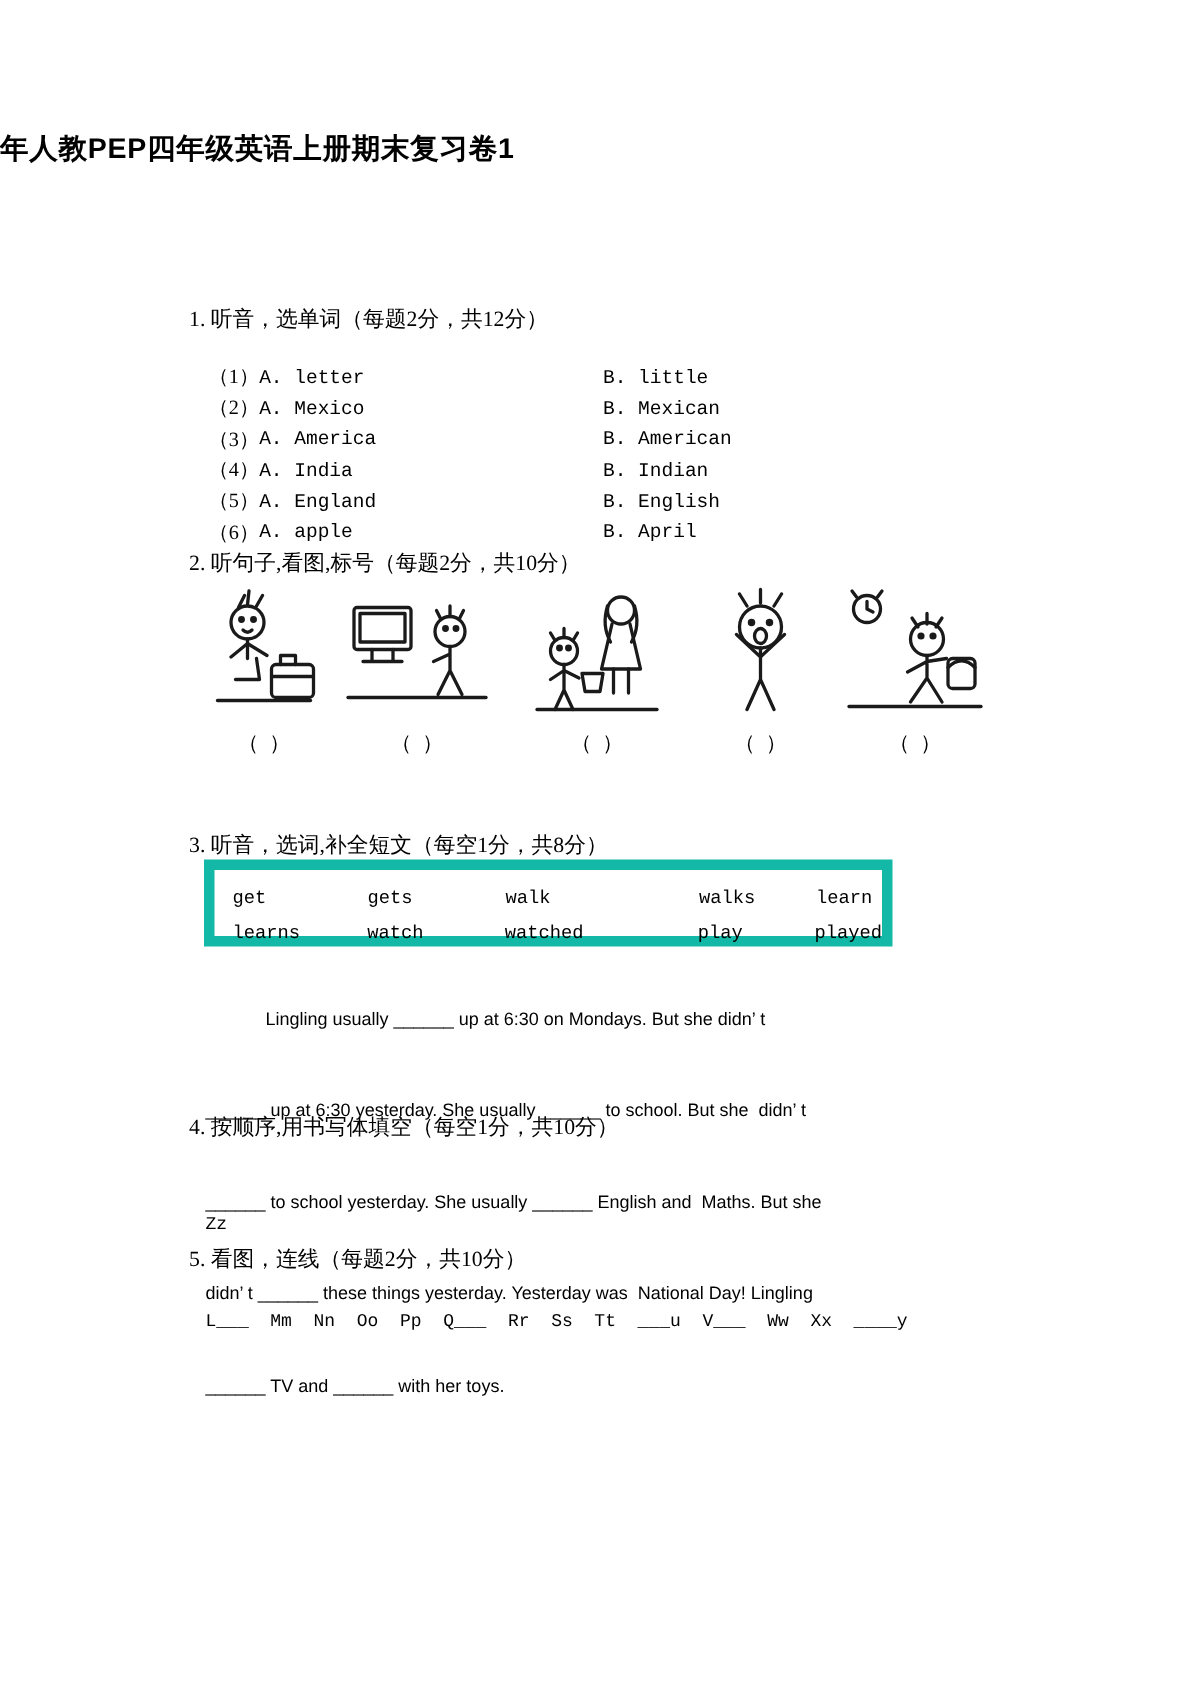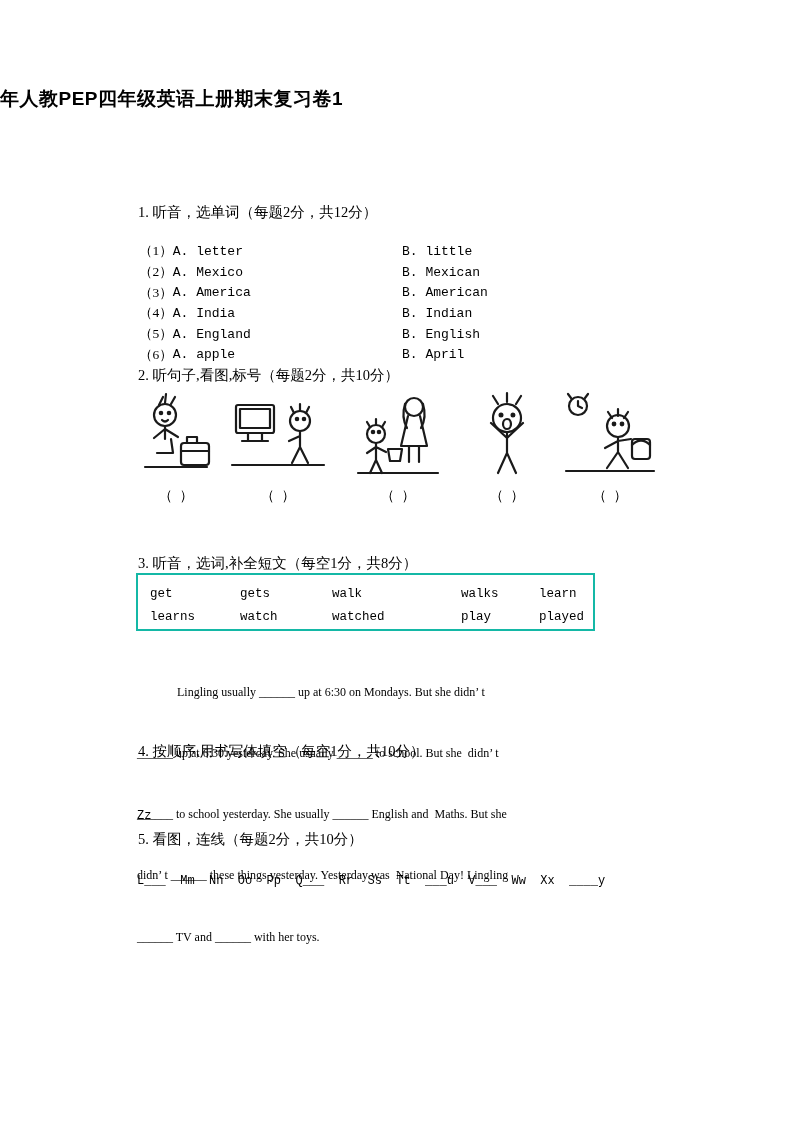--- a/index.html
+++ b/index.html
@@ -8,21 +8,21 @@
     position:relative; width:793px; height:1122px;
     background:#ffffff; color:#000; overflow:hidden;
     font-family:"Liberation Serif", serif;
   }
   .title {
     position:absolute; top:86px; left:0; width:100%;
     text-align:left; font-family:"Liberation Sans","DejaVu Sans",sans-serif;
     font-weight:bold; font-size:19px; letter-spacing:0.5px;
   }
   .heading {
-    position:absolute; left:138px; font-size:14.5px;
+    position:absolute; left:126px; font-size:14.5px;
     white-space:pre; font-family:"Liberation Serif", serif;
   }
 
   
   .s1 { position:absolute; left:139px; top:241px; }
   .s1-row { display:flex; height:20.7px; align-items:center; }
   .s1-left { width:263px; display:flex; align-items:center; }
   .s1-num { font-size:13.5px; }
   .s1-opt { font-family:"Liberation Mono","DejaVu Sans Mono",monospace; font-size:13px; white-space:pre; }
 
@@ -30,29 +30,29 @@
   .pics { position:absolute; left:137px; top:391px; display:flex; }
   .pic-col { display:flex; flex-direction:column; }
   .pic-frame { height:88px; }
   .pic-frame svg { width:100%; height:100%; display:block; }
   .sketch { stroke:#1a1a1a; stroke-width:2.2; fill:none; stroke-linecap:round; stroke-linejoin:round; }
   .pic-bracket { margin-top:8px; text-align:center; font-size:14px; white-space:pre; }
 
   
   .wordbox {
     position:absolute; left:136px; top:573px; width:459px; height:58px;
-    border:2px solid #14b8a6; padding:7px 0 0 12px;
+    border:7px solid #14b8a6; padding:7px 0 0 12px;
   }
   .wb-row { display:flex; height:23px; align-items:center; }
   .wb-cell { font-family:"Liberation Mono","DejaVu Sans Mono",monospace; font-size:12.5px; white-space:pre; }
   .wb-c1 { width:90px; } .wb-c2 { width:92px; } .wb-c3 { width:95px; } .wb-c4 { width:78px;margin-left:34px; }
 
   .passage {
-    position:absolute; left:137px; top:641px; width:560px;
-    font-family:Liberation Serif, serif;
+    position:absolute; left:137px; top:628px; width:560px;
+    font-family:Liberation Sans, sans-serif;
     font-size:12px; line-height:20.4px; white-space:pre;
   }
   .p-line.first { padding-left:40px; }
 
   
   .alpha {
     position:absolute; left:137px; top:763px;
     font-family:"Liberation Mono","DejaVu Sans Mono",monospace;
     font-size:12px; line-height:21.5px; white-space:pre;
   }

